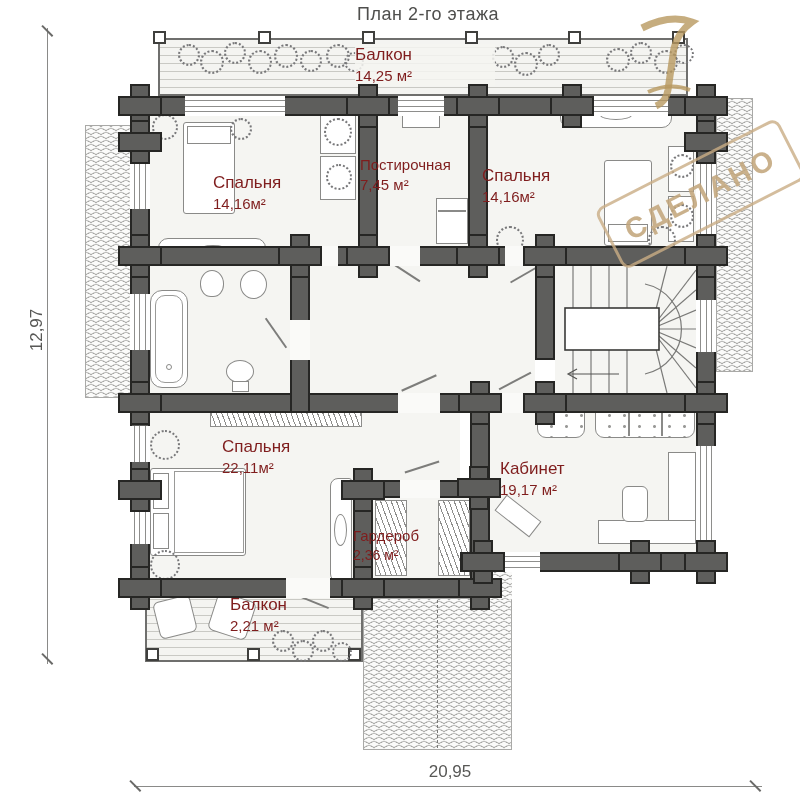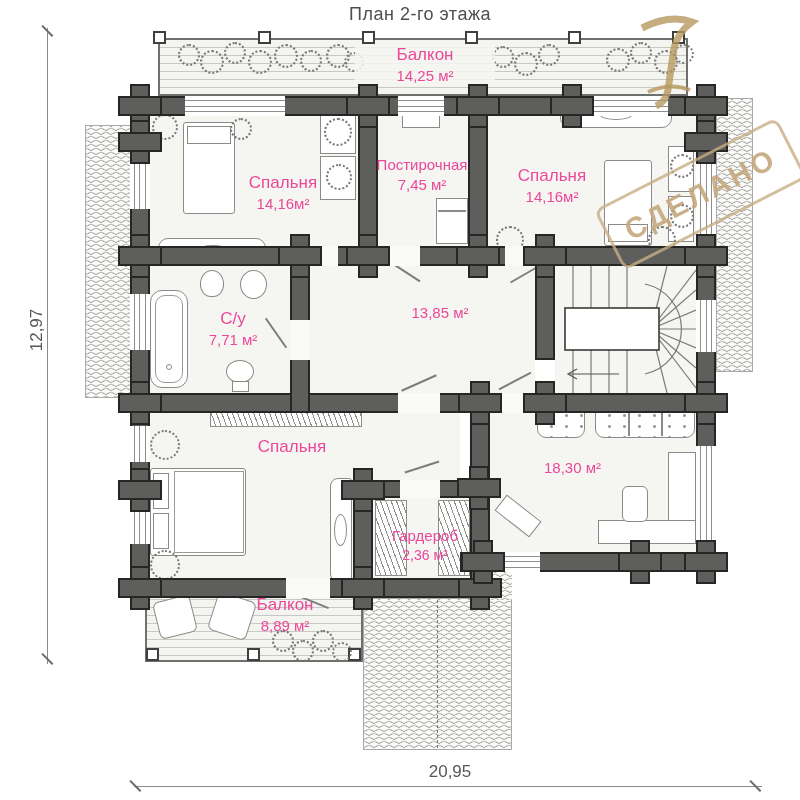--- a/index.html
+++ b/index.html
@@ -19,39 +19,39 @@
          background-image:repeating-linear-gradient(70deg,transparent 0 4px,#8d8d8b 4px 5px);}
   .plant{border:2px dotted #78787a;border-radius:50%;}
   .deck{background-color:#f4f4f1;border:2px solid #6f6f6d;
         background-image:repeating-linear-gradient(to bottom,transparent 0 7px,#c9c9c4 7px 8px);}
   .post{width:13px;height:13px;background:#fff;border:2px solid #3f3f3d;}
   .roof{background-color:#fbfbfa;border:1px solid #a9a9a7;
         background-image:
           radial-gradient(circle at 50% 115%,transparent 55%,#9c9c9a 60%,transparent 72%),
           radial-gradient(circle at 50% 115%,transparent 55%,#9c9c9a 60%,transparent 72%);
         background-size:10px 8px,10px 8px;background-position:0 0,5px 4px;}
-  .label{text-align:center;line-height:1.3;color:#ec4899;}
+  .label{line-height:1.3;color:#7f1d1d;}
   .label .nm{font-size:17px;}
   .label .ar{font-size:15px;}
   .dots{background-image:radial-gradient(circle,#9a9a98 1.2px,transparent 1.7px);background-size:15px 11px;background-position:6px 5px;}
   .leaf{height:2px;background:#7d7d7b;}
   .dimline{background:#8a8a88;}
   .tick{width:15px;height:1.5px;background:#6a6a68;transform:rotate(45deg);}
   .dimtext{font-size:17px;color:#58585б;color:#585856;}
   #title{font-size:18px;letter-spacing:0.5px;color:#4f4f4d;text-align:center;}
   #stamp{border:3px solid rgba(201,173,133,0.8);border-radius:9px;color:rgba(195,166,124,0.88);
          display:flex;align-items:center;justify-content:center;font-size:29px;font-weight:bold;
          letter-spacing:3px;transform:rotate(-27deg);}
 </style>
 </head>
 <body>
 
 <div id="stage">
 
-  <div id="title" class="abs" style="left:280px;top:4px;width:280px">План 2-го этажа</div>
+  <div id="title" class="abs" style="left:288px;top:4px;width:280px">План 2-го этажа</div>
 
   <div class="abs roof" style="left:85px;top:125px;width:48px;height:273px"></div>
   <div class="abs roof" style="left:716px;top:98px;width:37px;height:274px"></div>
   <div class="abs roof" style="left:363px;top:598px;width:149px;height:152px"></div>
   <div class="abs roof" style="left:480px;top:572px;width:32px;height:28px;border:none"></div>
   <div class="abs" style="left:437px;top:600px;width:1px;height:148px;border-left:1px dashed #7a7a78"></div>
 
   <div class="abs deck" style="left:158px;top:38px;width:530px;height:58px"></div>
   <div class="abs post" style="left:153px;top:31px"></div>
   <div class="abs post" style="left:258px;top:31px"></div>
@@ -85,21 +85,21 @@
   <div class="abs post" style="left:247px;top:648px"></div>
   <div class="abs post" style="left:348px;top:648px"></div>
   <div class="abs fur" style="left:156px;top:598px;width:38px;height:38px;border-radius:6px;transform:rotate(-14deg)"></div>
   <div class="abs fur" style="left:212px;top:596px;width:40px;height:40px;border-radius:6px;transform:rotate(18deg)"></div>
   <div class="abs plant" style="left:272px;top:630px;width:22px;height:22px"></div>
   <div class="abs plant" style="left:292px;top:640px;width:22px;height:22px"></div>
   <div class="abs plant" style="left:312px;top:630px;width:22px;height:22px"></div>
   <div class="abs plant" style="left:332px;top:642px;width:20px;height:20px"></div>
   <div class="abs label" style="left:230px;top:594px;width:110px">
     <div class="nm">Балкон</div>
-    <div class="ar">8,89 м²</div>
+    <div class="ar">2,21 м²</div>
   </div>
 
   <div class="abs floor" style="left:150px;top:116px;width:208px;height:130px"></div>
   <div class="abs floor" style="left:378px;top:116px;width:90px;height:130px"></div>
   <div class="abs floor" style="left:488px;top:116px;width:208px;height:130px"></div>
   <div class="abs floor" style="left:150px;top:266px;width:140px;height:127px"></div>
   <div class="abs floor" style="left:310px;top:266px;width:225px;height:127px"></div>
   <div class="abs floor" style="left:150px;top:413px;width:310px;height:165px"></div>
   <div class="abs floor" style="left:373px;top:498px;width:97px;height:80px"></div>
   <div class="abs floor" style="left:490px;top:413px;width:206px;height:139px"></div>
@@ -337,36 +337,33 @@
     <div class="ar">14,16м²</div>
   </div>
   <div class="abs label" style="left:360px;top:155px;width:124px">
     <div class="nm" style="font-size:15px">Постирочная</div>
     <div class="ar">7,45 м²</div>
   </div>
   <div class="abs label" style="left:482px;top:165px;width:140px">
     <div class="nm">Спальня</div>
     <div class="ar">14,16м²</div>
   </div>
-  <div class="abs label" style="left:168px;top:308px;width:130px">
-    <div class="nm">С/у</div>
-    <div class="ar">7,71 м²</div>
-  </div>
   <div class="abs label" style="left:370px;top:303px;width:140px">
-    <div class="ar">13,85 м²</div>
   </div>
   <div class="abs label" style="left:222px;top:436px;width:140px">
     <div class="nm">Спальня</div>
-  </div>
-  <div class="abs label" style="left:371px;top:526px;width:108px">
+    <div class="ar">22,11м²</div>
+  </div>
+  <div class="abs label" style="left:353px;top:526px;width:108px">
     <div class="nm" style="font-size:15px">Гардероб</div>
     <div class="ar" style="font-size:14px">2,36 м²</div>
   </div>
   <div class="abs label" style="left:500px;top:458px;width:145px">
-    <div class="ar">18,30 м²</div>
+    <div class="nm">Кабинет</div>
+    <div class="ar">19,17 м²</div>
   </div>
 
   <div class="abs dimline" style="left:47px;top:28px;width:1px;height:636px"></div>
   <div class="abs tick" style="left:40px;top:30px"></div>
   <div class="abs tick" style="left:40px;top:658px"></div>
   <div class="abs dimtext" style="left:2px;top:320px;width:70px;text-align:center;transform:rotate(-90deg)">12,97</div>
 
   <div class="abs dimline" style="left:134px;top:786px;width:628px;height:1px"></div>
   <div class="abs tick" style="left:128px;top:785px"></div>
   <div class="abs tick" style="left:748px;top:785px"></div>

